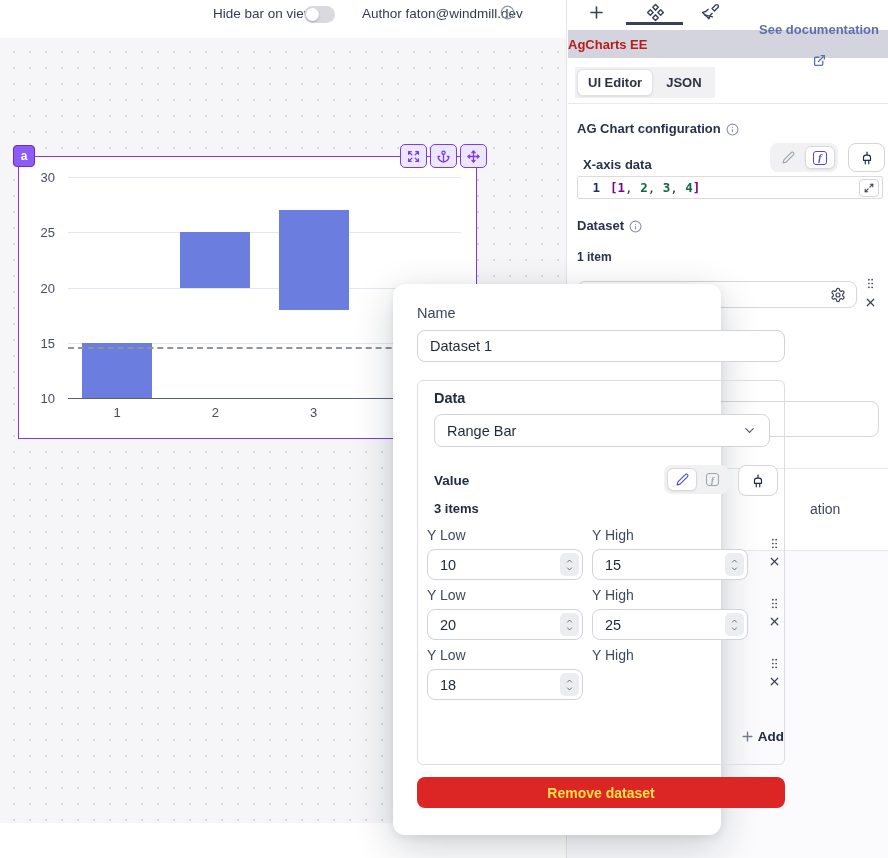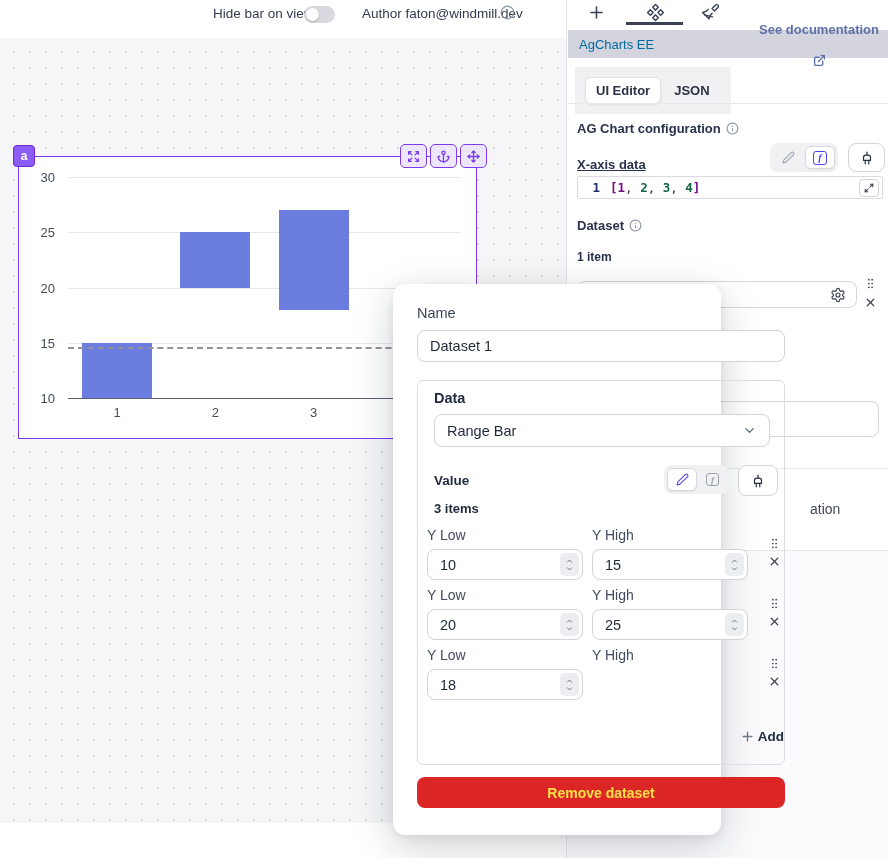--- a/index.html
+++ b/index.html
@@ -30,27 +30,27 @@
   .ytick { position: absolute; width: 36px; text-align: right; font-size: 13px; color: #474d5c; transform: translateY(-50%); }
   .xtick { position: absolute; width: 60px; text-align: center; font-size: 13px; color: #474d5c; }
   .bar { position: absolute; background: #6b7ee0; }
   .dashline { position: absolute; border-top: 2px dashed #8f939c; }
 
   
   #rpanel { left: 566px; top: 0; width: 322px; height: 858px; background: #fff; border-left: 1px solid #e4e4e9; }
   .ptab { position: absolute; color: #3a4254; cursor: pointer; }
   .ptab-underline { position: absolute; height: 2.5px; background: #3a4254; }
   .band { position: absolute; left: 1px; top: 30px; width: 321px; height: 28px; background: #d3d4de; display: flex; align-items: center; }
-  .band-title { font-size: 13px; font-weight: normal; color: #0369a1; margin-left: 11px; }
+  .band-title { font-size: 13px; font-weight: bold; color: #b91c1c; }
   .band-link { margin-left: auto; margin-right: 10px; display: flex; align-items: center; gap: 17px; color: #5e6fa8; font-size: 13px; font-weight: bold; cursor: pointer; flex-direction: column; }
-  .pillbox { position: absolute; left: 8px; top: 67px; background: #f1f1f3; border-radius: 0; padding: 10px; display: inline-flex; gap: 2px; }
+  .pillbox { position: absolute; left: 8px; top: 67px; background: #f1f1f3; border-radius: 0; padding: 2px; display: inline-flex; gap: 2px; }
   .pill { font-size: 13px; font-weight: bold; color: #2b3245; padding: 6px 11px; border-radius: 6px; cursor: pointer; }
   .pill.active { background: #fff; border: 1px solid #e2e2e6; box-shadow: 0 1px 2px rgba(0,0,0,.08); padding: 5px 10px; }
   .hdiv { position: absolute; height: 1px; background: #e8e8ec; left: 1px; width: 321px; }
-  .sec-title { position: absolute; font-size: 13px; font-weight: bold; color: #29324a; display: flex; align-items: center; gap: 5px; }
+  .sec-title { position: absolute; font-size: 13px; font-weight: bold; color: #29324a; display: flex; align-items: flex-end; gap: 5px; }
   .info-ic { color: #8a93a6; display: inline-flex; }
   .btn-group { position: absolute; background: #f1f1f3; border-radius: 8px; padding: 3px; display: flex; gap: 2px; align-items: center; }
   .mini-btn { width: 30px; height: 23px; border-radius: 6px; display: flex; align-items: center; justify-content: center; color: #9ca3af; cursor: pointer; }
   .mini-btn.sel { background: #fff; border: 1px solid #d8d8de; box-shadow: 0 1px 2px rgba(0,0,0,.06); color: #4f46e5; }
   .plug-btn { position: absolute; background: #fff; border: 1px solid #d4d4d9; border-radius: 8px; display: flex; align-items: center; justify-content: center; color: #222b3f; cursor: pointer; }
   .fx-box { width: 14px; height: 14px; border: 1.3px solid currentColor; border-radius: 3px; font-size: 10px; font-style: italic;
     font-family: "Liberation Serif", serif; display: flex; align-items: center; justify-content: center; font-weight: bold; }
   .codebox { position: absolute; left: 10px; top: 176px; width: 306px; height: 23px; border: 1px solid #dadae0; border-radius: 2px;
     background: #fff; display: flex; align-items: center; font-family: "DejaVu Sans Mono", monospace; font-size: 12.5px; }
   .codebox .ln { width: 22px; text-align: right; color: #1c2e70; font-weight: bold; margin-right: 10px; }
@@ -279,21 +279,21 @@
 
     <div class="sec-title" style="left:10px; top:121px;">
       <span>AG Chart configuration</span>
       <span class="info-ic">
         <svg width="13" height="13" viewBox="0 0 24 24" fill="none" stroke="currentColor" stroke-width="2" stroke-linecap="round">
             <use href="#i-info"></use>
           </svg>
       </span>
     </div>
 
-    <div class="sec-title" style="left:10px; top:157px;text-decoration:underline;">
+    <div class="sec-title" style="left:16px; top:157px;">
       <span>X-axis data</span>
     </div>
     <div class="btn-group" style="left:203px; top:143px;">
       <span class="mini-btn">
         <svg width="13" height="13" viewBox="0 0 24 24" fill="none" stroke="currentColor" stroke-width="2" stroke-linecap="round" stroke-linejoin="round">
             <use href="#i-pencil"></use>
           </svg>
       </span>
       <span class="mini-btn sel">
         <span class="fx-box">f</span>

